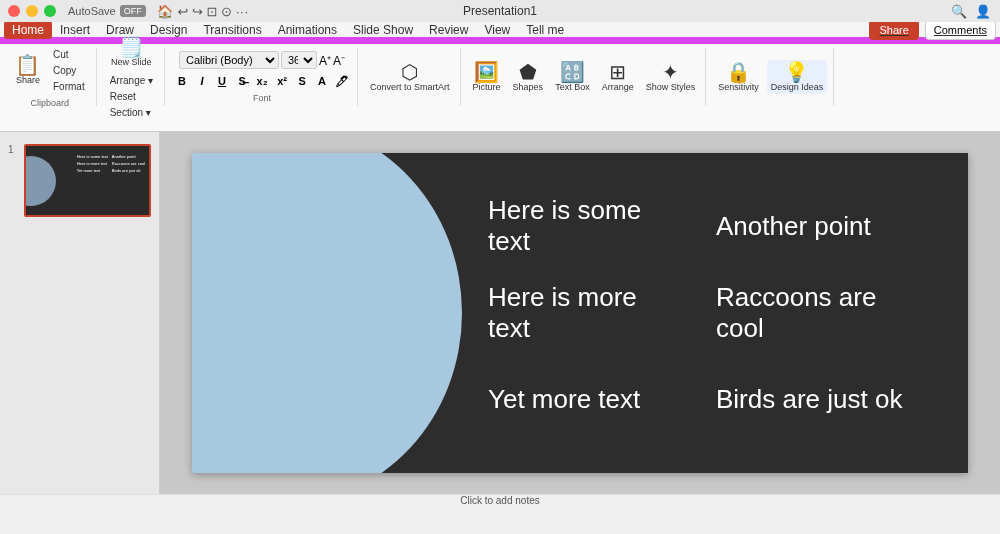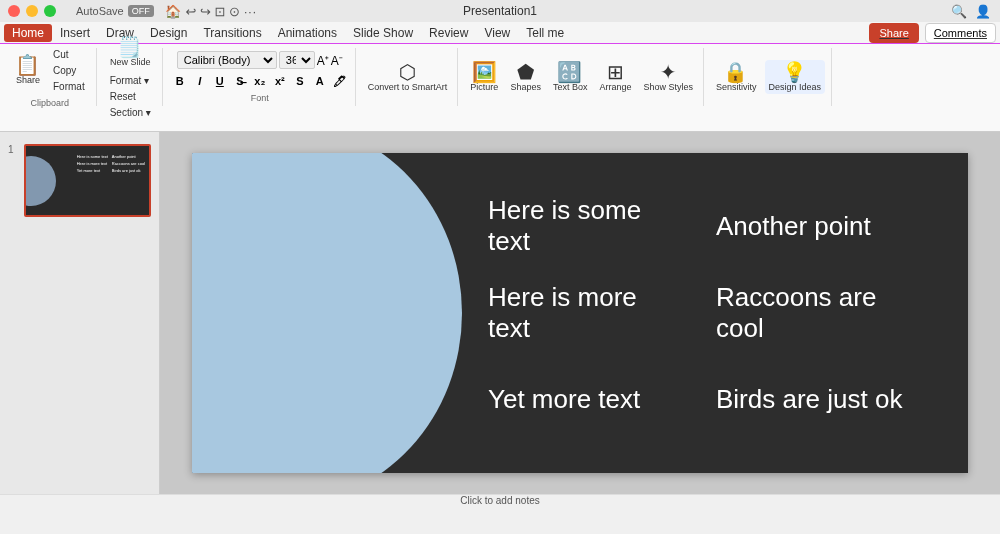--- a/index.html
+++ b/index.html
@@ -13,32 +13,32 @@
       align-items: center;
       padding: 0 8px;
       position: relative;
     }
     .window-controls { display: flex; gap: 6px; align-items: center; }
     .win-btn { width: 12px; height: 12px; border-radius: 50%; border: none; cursor: pointer; }
     .win-close { background: #ff5f57; }
     .win-min { background: #febc2e; }
     .win-max { background: #28c840; }
     .title-bar-title { position: absolute; left: 50%; transform: translateX(-50%); font-size: 12px; color: #333; font-weight: 500; }
-    .autosave { display: flex; align-items: center; gap: 4px; margin-left: 20px; font-size: 11px; color: #555; }
+    .autosave { display: flex; align-items: center; gap: 4px; margin-left: 12px; font-size: 11px; color: #555; }
     .autosave-badge { background: #888; color: white; font-size: 9px; padding: 1px 4px; border-radius: 3px; }
     .title-bar-icons { margin-left: auto; display: flex; gap: 8px; align-items: center; font-size: 14px; color: #555; }
 
     
     .menu-bar {
       height: 22px;
       background: #f5f5f5;
       display: flex;
       align-items: center;
       padding: 0 4px;
-      border-bottom: 1px solid #d946ef;
+      border-bottom: 7px solid #d946ef;
       font-size: 12px;
       color: #333;
     }
     .menu-item { padding: 2px 8px; border-radius: 3px; cursor: pointer; }
     .menu-item.active { background: #c8402a; color: white; }
 
     
     .ribbon {
       height: 88px;
       background: #f9f9f9;
@@ -242,21 +242,21 @@
       </div>
       <span class="ribbon-group-label">Clipboard</span>
     </div>
 
     <div class="ribbon-group">
       <div class="ribbon-big-btn">
         <span class="ribbon-icon">🗒️</span>
         <span>New Slide</span>
       </div>
       <div style="display:flex;flex-direction:column;gap:1px;font-size:10px;margin-top:2px;">
-        <div class="ribbon-small-btn">Format ▾</div>
+        <div class="ribbon-small-btn">Arrange ▾</div>
         <div class="ribbon-small-btn">Reset</div>
         <div class="ribbon-small-btn">Section ▾</div>
       </div>
     </div>
 
     <div class="ribbon-group">
       <div style="display:flex;gap:2px;align-items:center;margin-bottom:2px;">
         <select class="font-select">
           <option>Calibri (Body)</option>
         </select>

